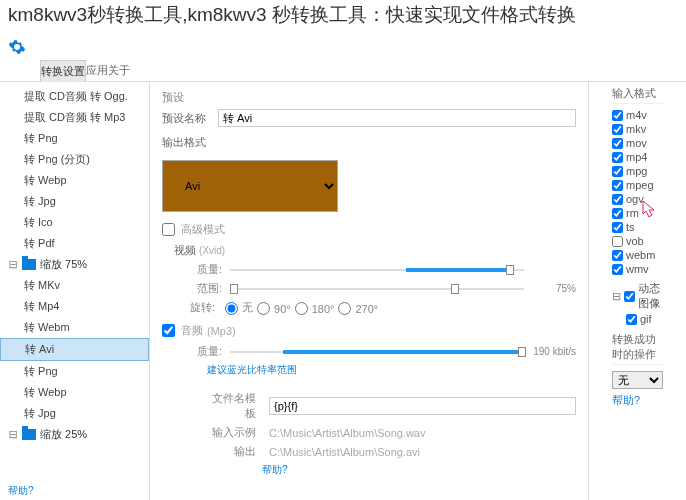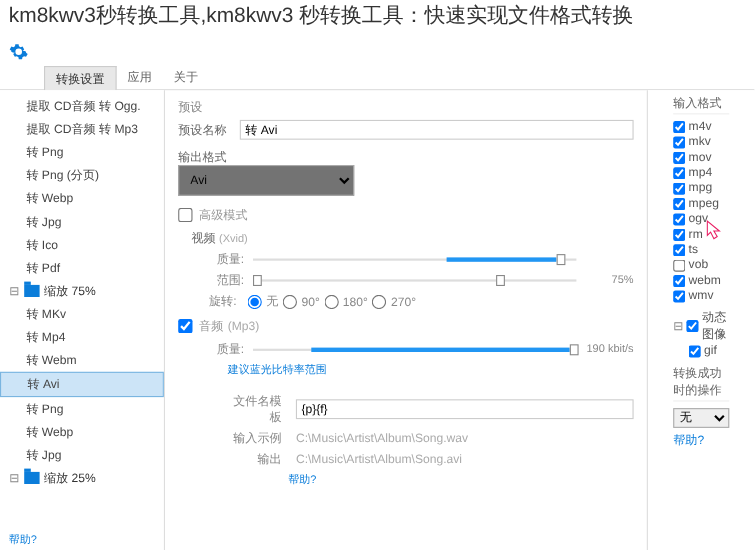--- a/index.html
+++ b/index.html
@@ -1,38 +1,38 @@
 <!DOCTYPE html>
 <html><head>
 <meta charset="utf-8">
 <style>
 *{box-sizing:border-box;margin:0;padding:0;font-family:"Microsoft YaHei",Arial,sans-serif;font-size:11px}
 body{width:686px;height:500px;background:#fff;overflow:hidden;position:relative}
 .overlay-title{position:absolute;top:0;left:0;right:0;font-size:19px;color:#333;padding:2px 8px;z-index:100;line-height:1.4}
 .gear-icon{position:absolute;top:38px;left:8px;z-index:99;width:18px;height:18px}
 .window-area{position:absolute;top:20px;left:0;right:0;bottom:0;background:#fff}
 .menubar{display:flex;align-items:center;height:22px;border-bottom:1px solid #ddd;padding-left:40px;margin-top:40px}
-.menubar span{padding:3px 10px;color:#666;cursor:pointer}
+.menubar span{padding:3px 0;color:#666;cursor:pointer}
 .menubar span.active{background:#e8e8e8;border:1px solid #ccc;border-bottom:none;color:#333}
 .main-row{display:flex;height:calc(100% - 62px)}
 .left-panel{width:150px;border-right:1px solid #ddd;background:#fff;overflow:hidden;padding-top:4px}
 .left-panel .item{padding:3px 4px 3px 24px;color:#444;white-space:nowrap;overflow:hidden;text-overflow:ellipsis;cursor:pointer}
 .left-panel .item.selected{background:#cce4f7;border:1px solid #7ab5e0}
 .left-panel .folder{padding:3px 4px 3px 8px;color:#333;display:flex;align-items:center;gap:4px;font-weight:normal}
 .folder-icon{width:14px;height:11px;background:#0b7dda;display:inline-block;position:relative}
 .folder-icon:before{content:"";position:absolute;top:-3px;left:0;width:6px;height:3px;background:#0b7dda}
 .expander{width:10px;text-align:center;color:#888}
 .center-panel{flex:1;padding:8px 12px;overflow:hidden;position:relative}
 .section-title{color:#888;font-size:11px;margin-bottom:4px}
 .preset-row{display:flex;align-items:center;gap:6px;margin-bottom:8px}
 .preset-row label{color:#666;width:50px}
 .preset-row input{flex:1;border:1px solid #ccc;padding:2px 4px;font-size:11px}
 .output-format{margin-bottom:10px}
-.output-format label{color:#666;display:block;margin-bottom:0}
-.output-format select{width:160px;border:1px solid #aaa;padding:6px;font-size:11px;background:#737373}
+.output-format label{color:#666;display:block;margin-bottom:10px}
+.output-format select{width:176px;border:1px solid #aaa;padding:18px;font-size:11px;background:#a16207}
 .check-row{margin:6px 0;color:#999;display:flex;align-items:center;gap:4px}
 .check-row input{margin-right:2px}
 .media-section{margin:4px 0 4px 12px}
 .media-header{color:#666;margin-bottom:4px}
 .media-header .codec{color:#aaa;font-size:10px}
 .slider-row{display:flex;align-items:center;gap:8px;margin:4px 0 4px 16px}
 .slider-row label{color:#888;width:32px;text-align:right}
 .slider-track{flex:1;height:14px;position:relative}
 .slider-line{position:absolute;top:6px;left:0;right:0;height:2px;background:#ddd}
 .slider-fill{position:absolute;top:5px;height:4px;background:#2196f3}

